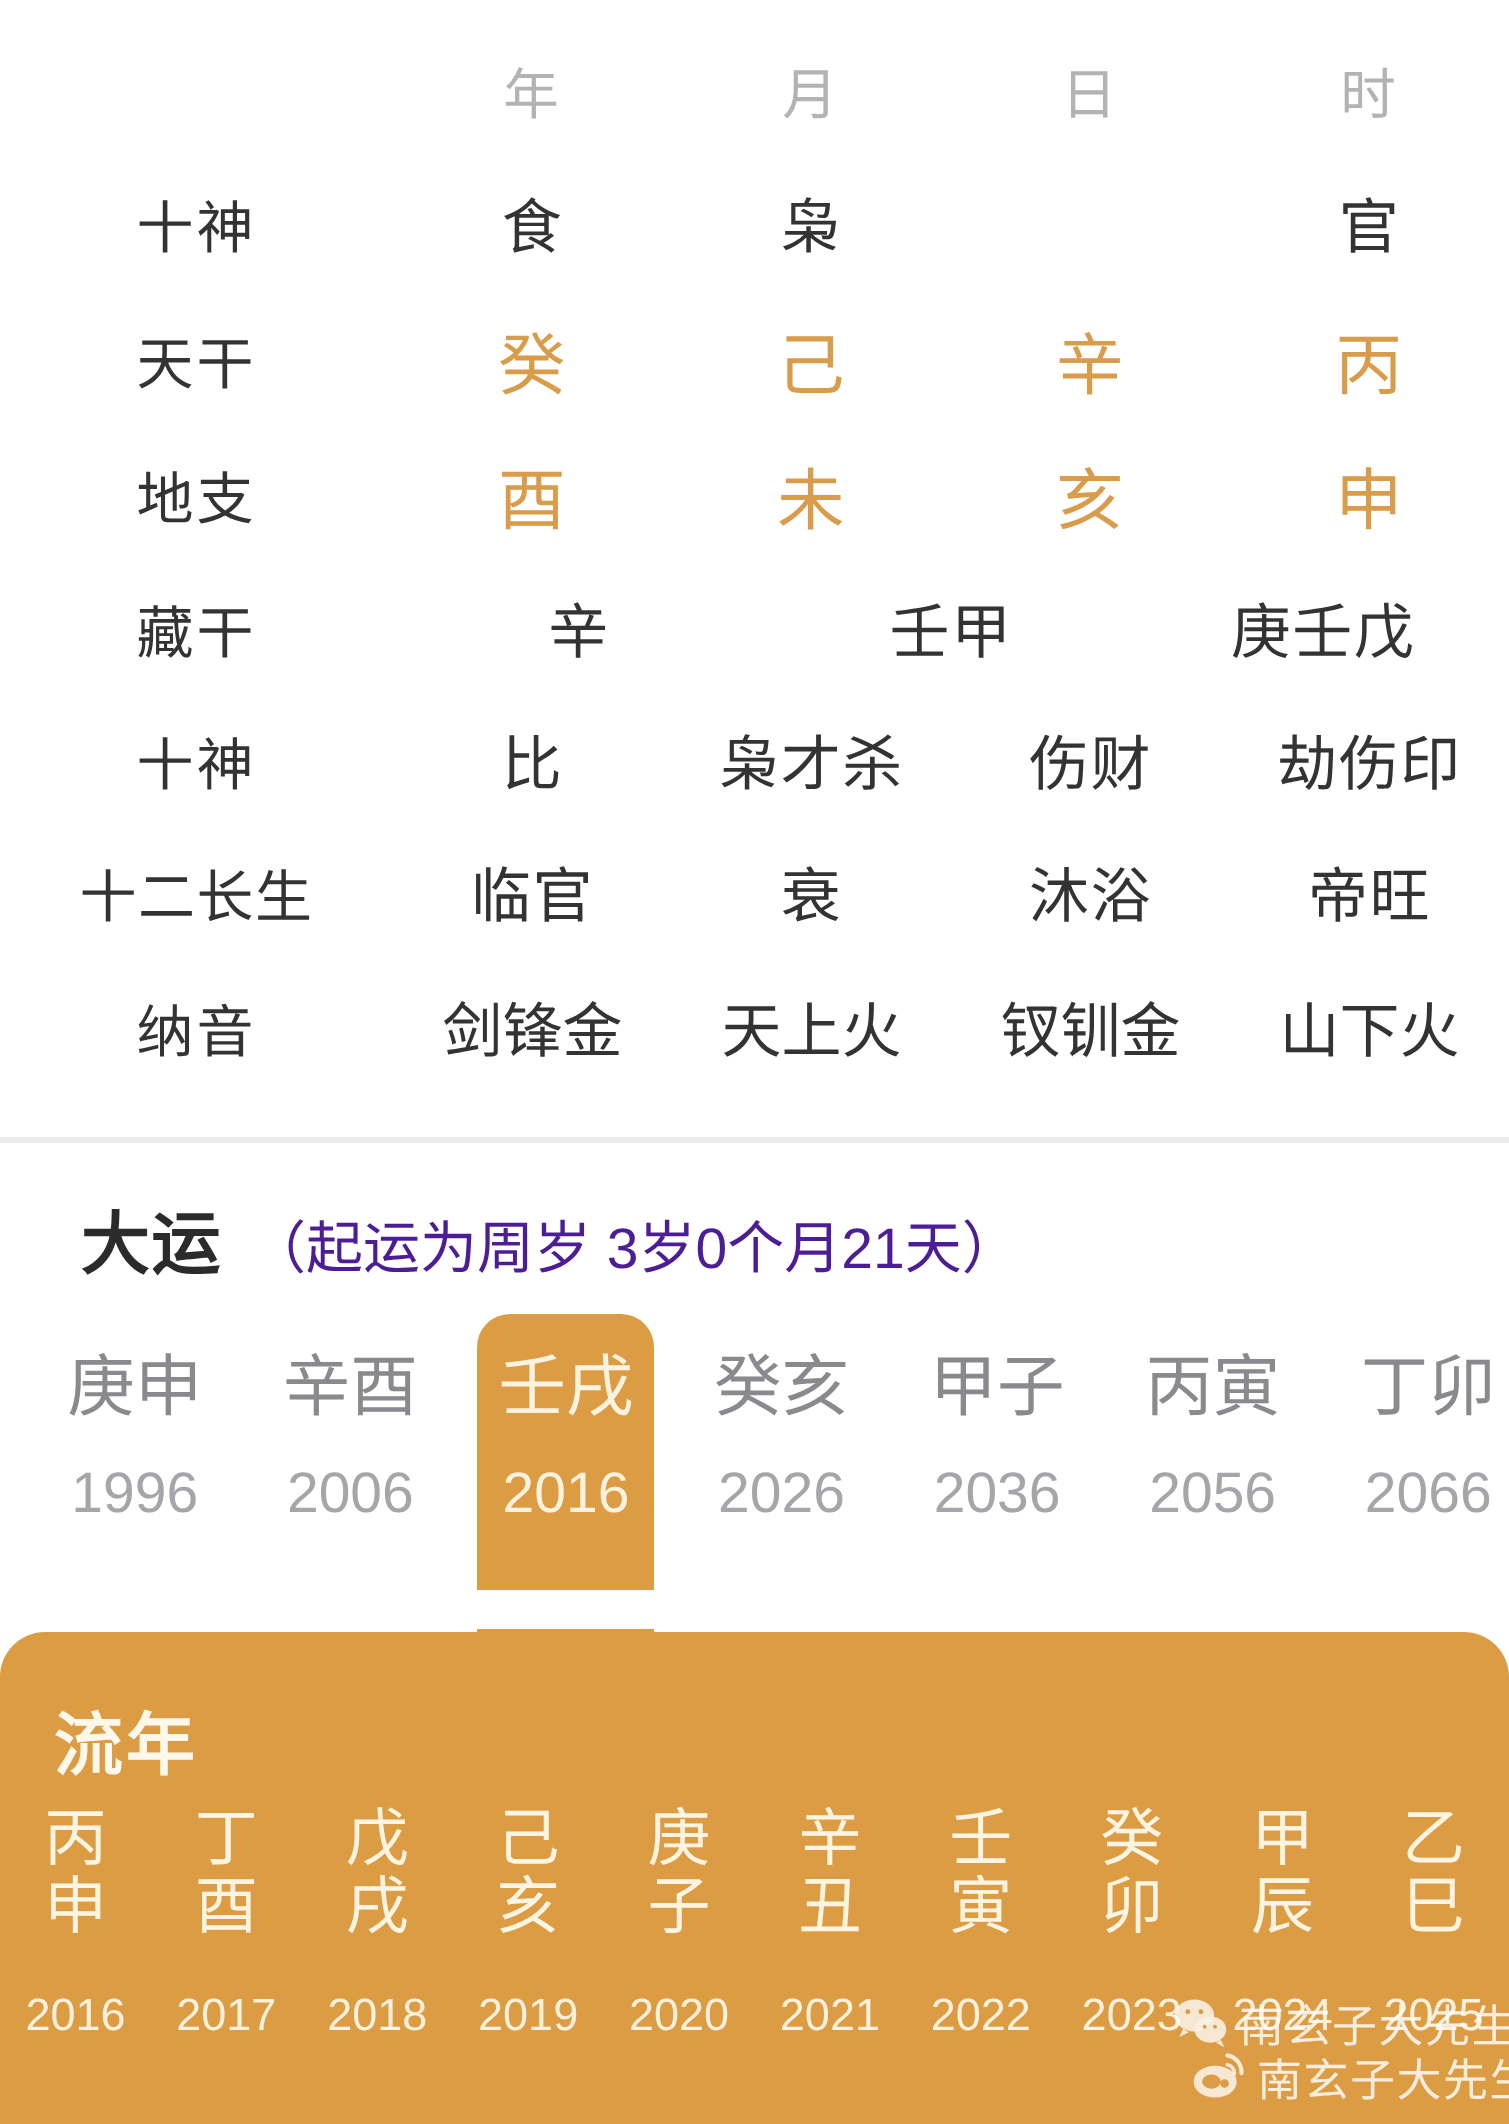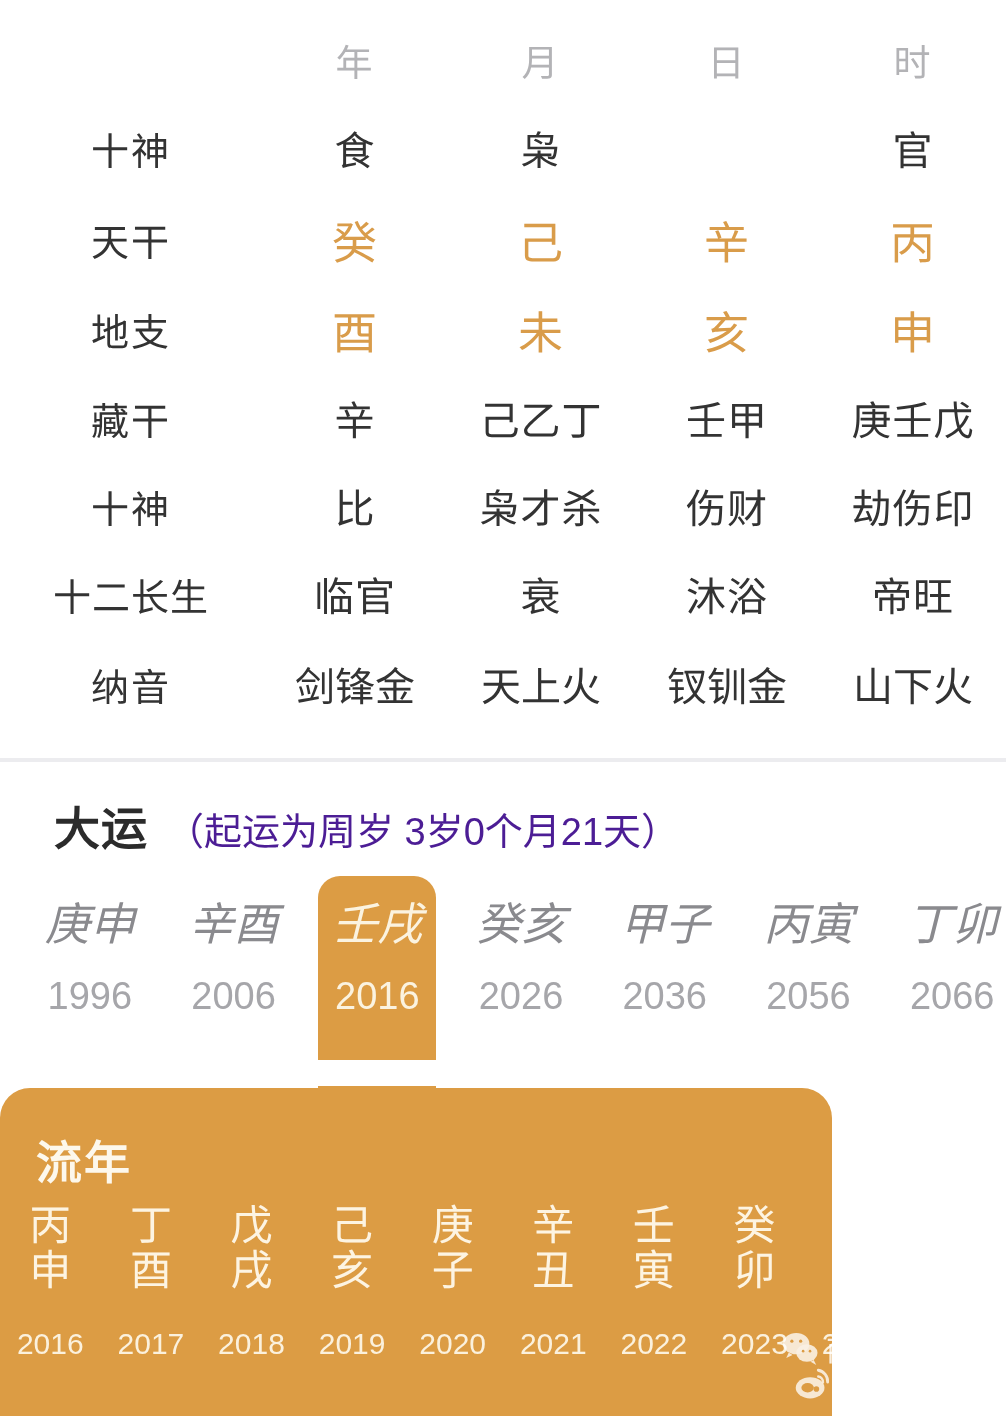--- a/index.html
+++ b/index.html
@@ -161,21 +161,20 @@
     padding-top: 12px;
   }
   .dy-gz {
     font-size: 45px;
     color: #8a8a8e;
     letter-spacing: 0px;
     line-height: 1;
     white-space: nowrap;
     position: relative;
     z-index: 2;
-    font-style: italic;
   }
   .dy-year {
     margin-top: 30px;
     font-size: 38px;
     color: #a6a6aa;
     letter-spacing: 0px;
     line-height: 1;
     position: relative;
     z-index: 2;
   }
@@ -224,21 +223,21 @@
   .dy-neck::after {
     right: -26px;
     border-bottom-left-radius: 26px;
     background: radial-gradient(circle at 100% 0%, transparent 0 26px, #dc9c44 26px);
   }
 
   
   .liunian {
     position: absolute;
     top: 1088px; left: 0;
-    width: 832px;
+    width: 1006px;
     height: 328px;
     background: #dc9c44;
     border-top-left-radius: 30px;
     border-top-right-radius: 30px;
     overflow: hidden;
   }
 
   .liunian-title {
     position: absolute;
     top: 38px; left: 36px;
@@ -336,21 +335,20 @@
       <div class="plabel">地支</div>
       <div class="pcell">酉</div>
       <div class="pcell">未</div>
       <div class="pcell">亥</div>
       <div class="pcell">申</div>
     </div>
 
     <div class="prow r-canggan">
       <div class="plabel">藏干</div>
       <div class="pcell">辛</div>
-      <div class="pcell">己乙丁</div>
       <div class="pcell">壬甲</div>
       <div class="pcell">庚壬戊</div>
     </div>
 
     <div class="prow r-shishen2">
       <div class="plabel">十神</div>
       <div class="pcell">比</div>
       <div class="pcell">枭才杀</div>
       <div class="pcell">伤财</div>
       <div class="pcell">劫伤印</div>

